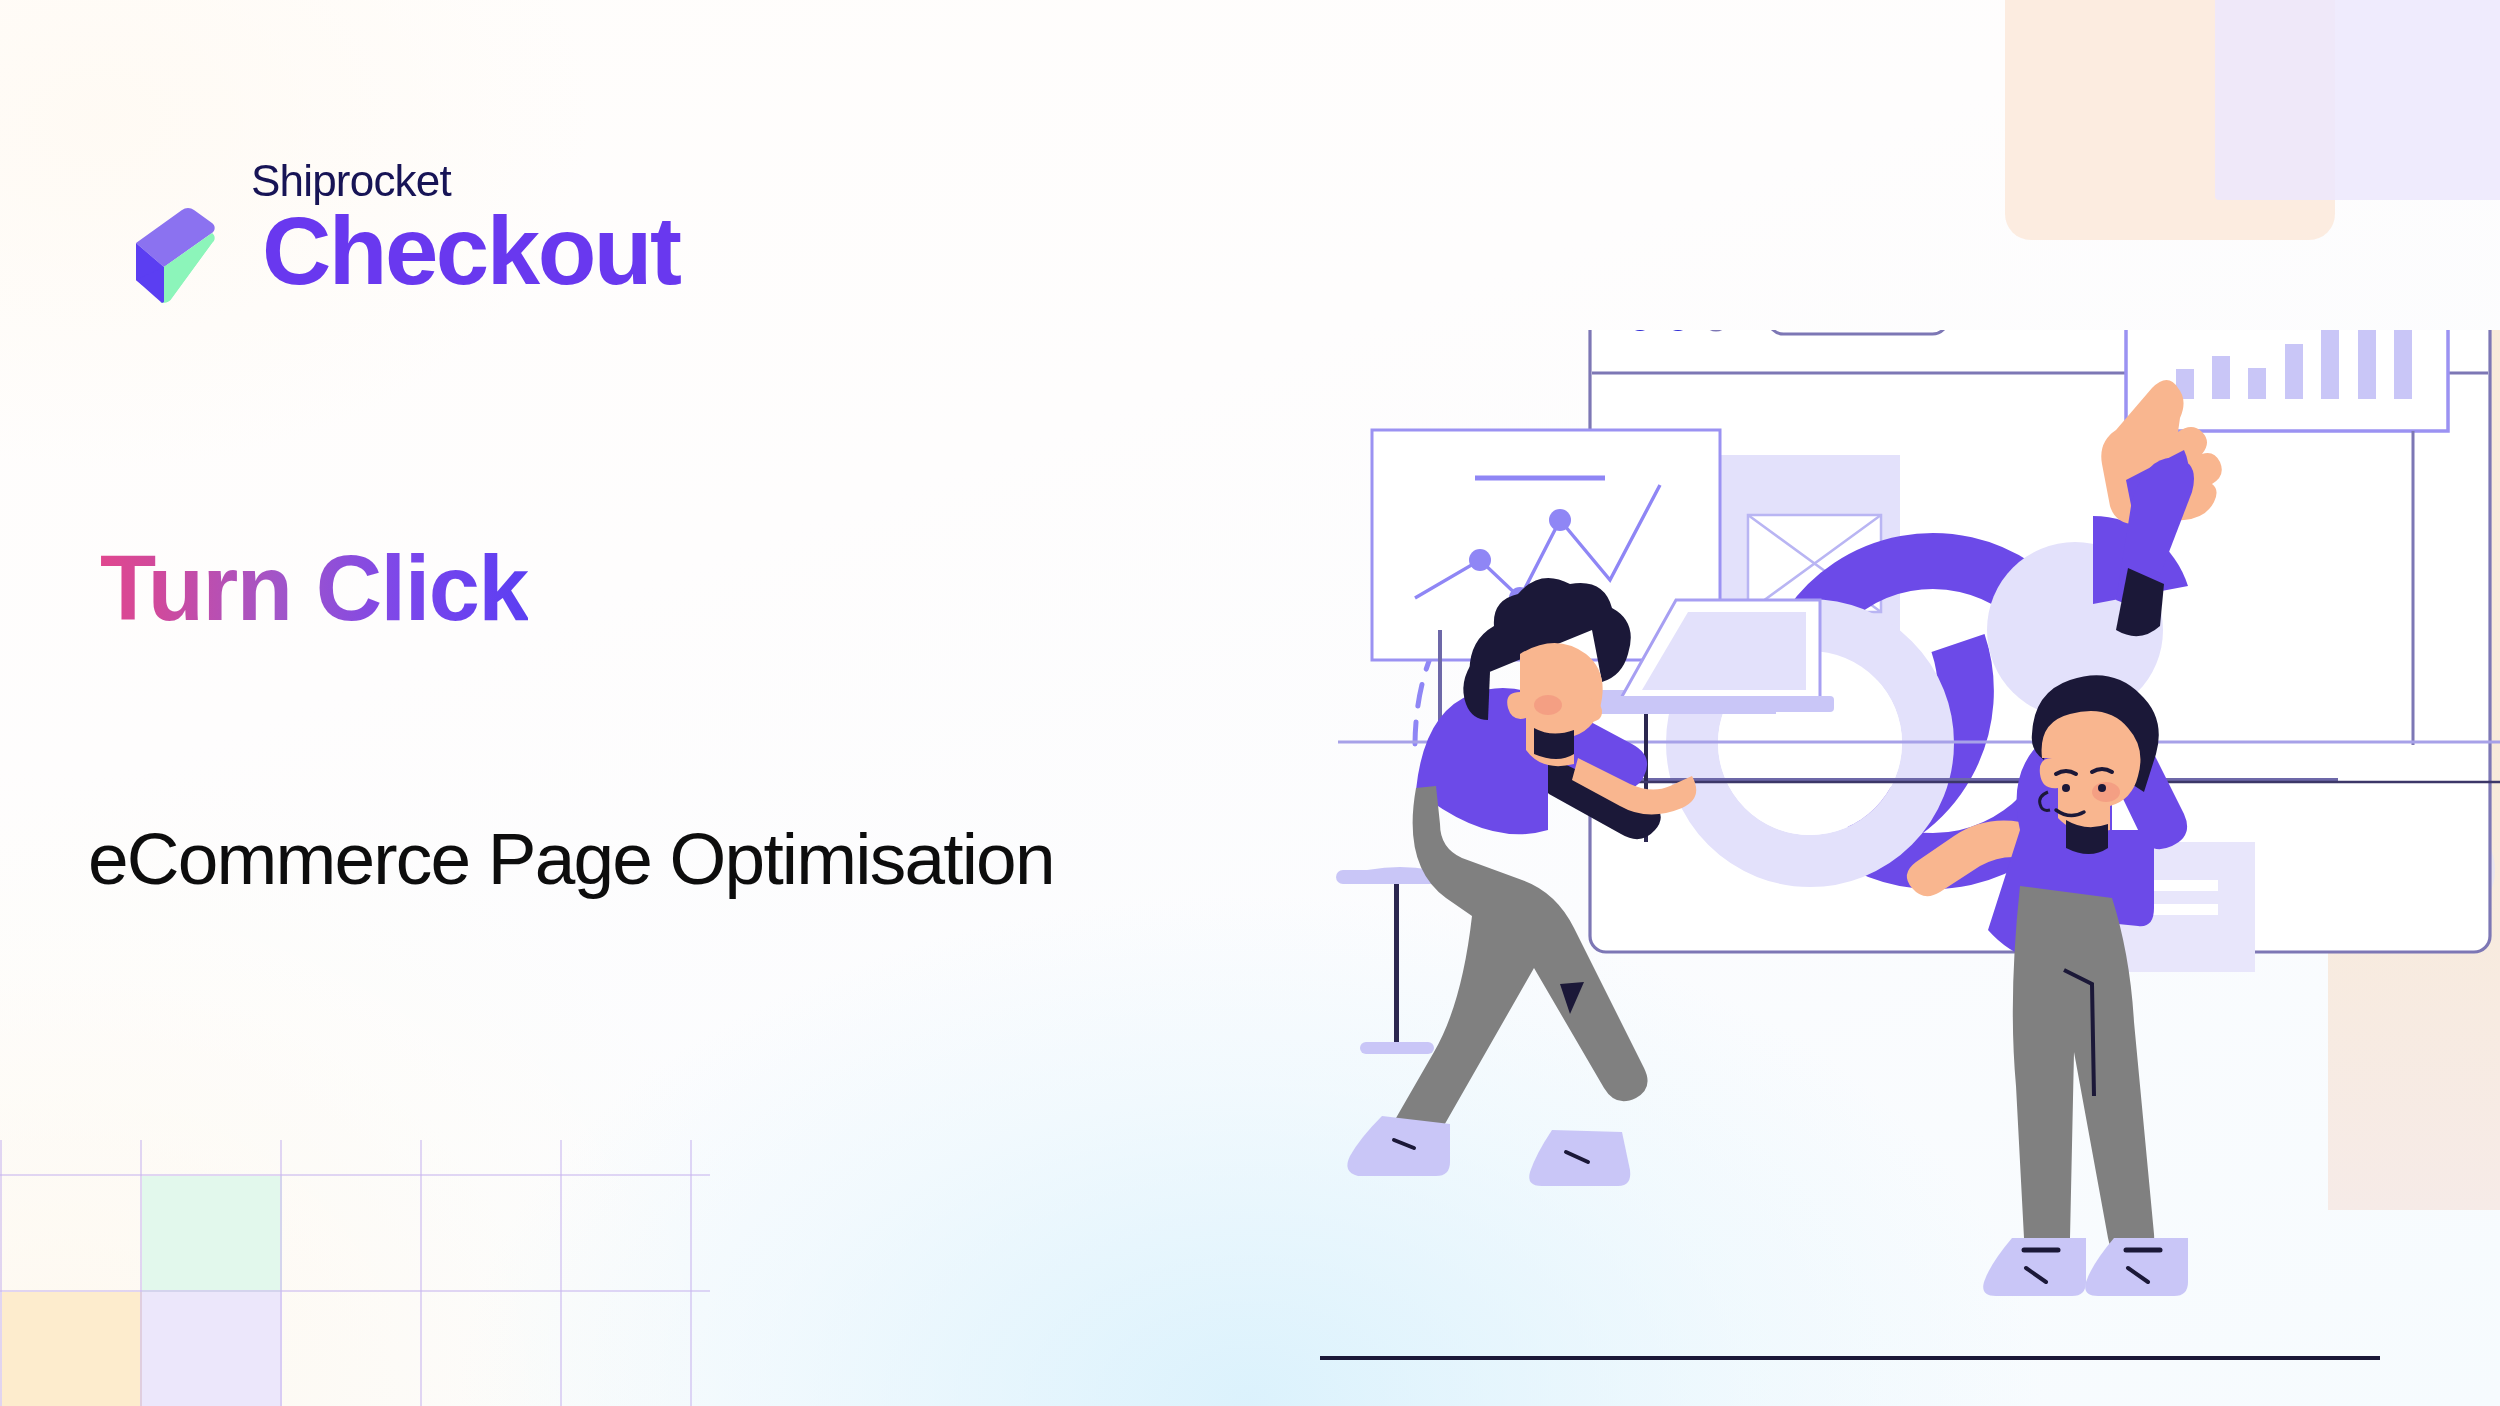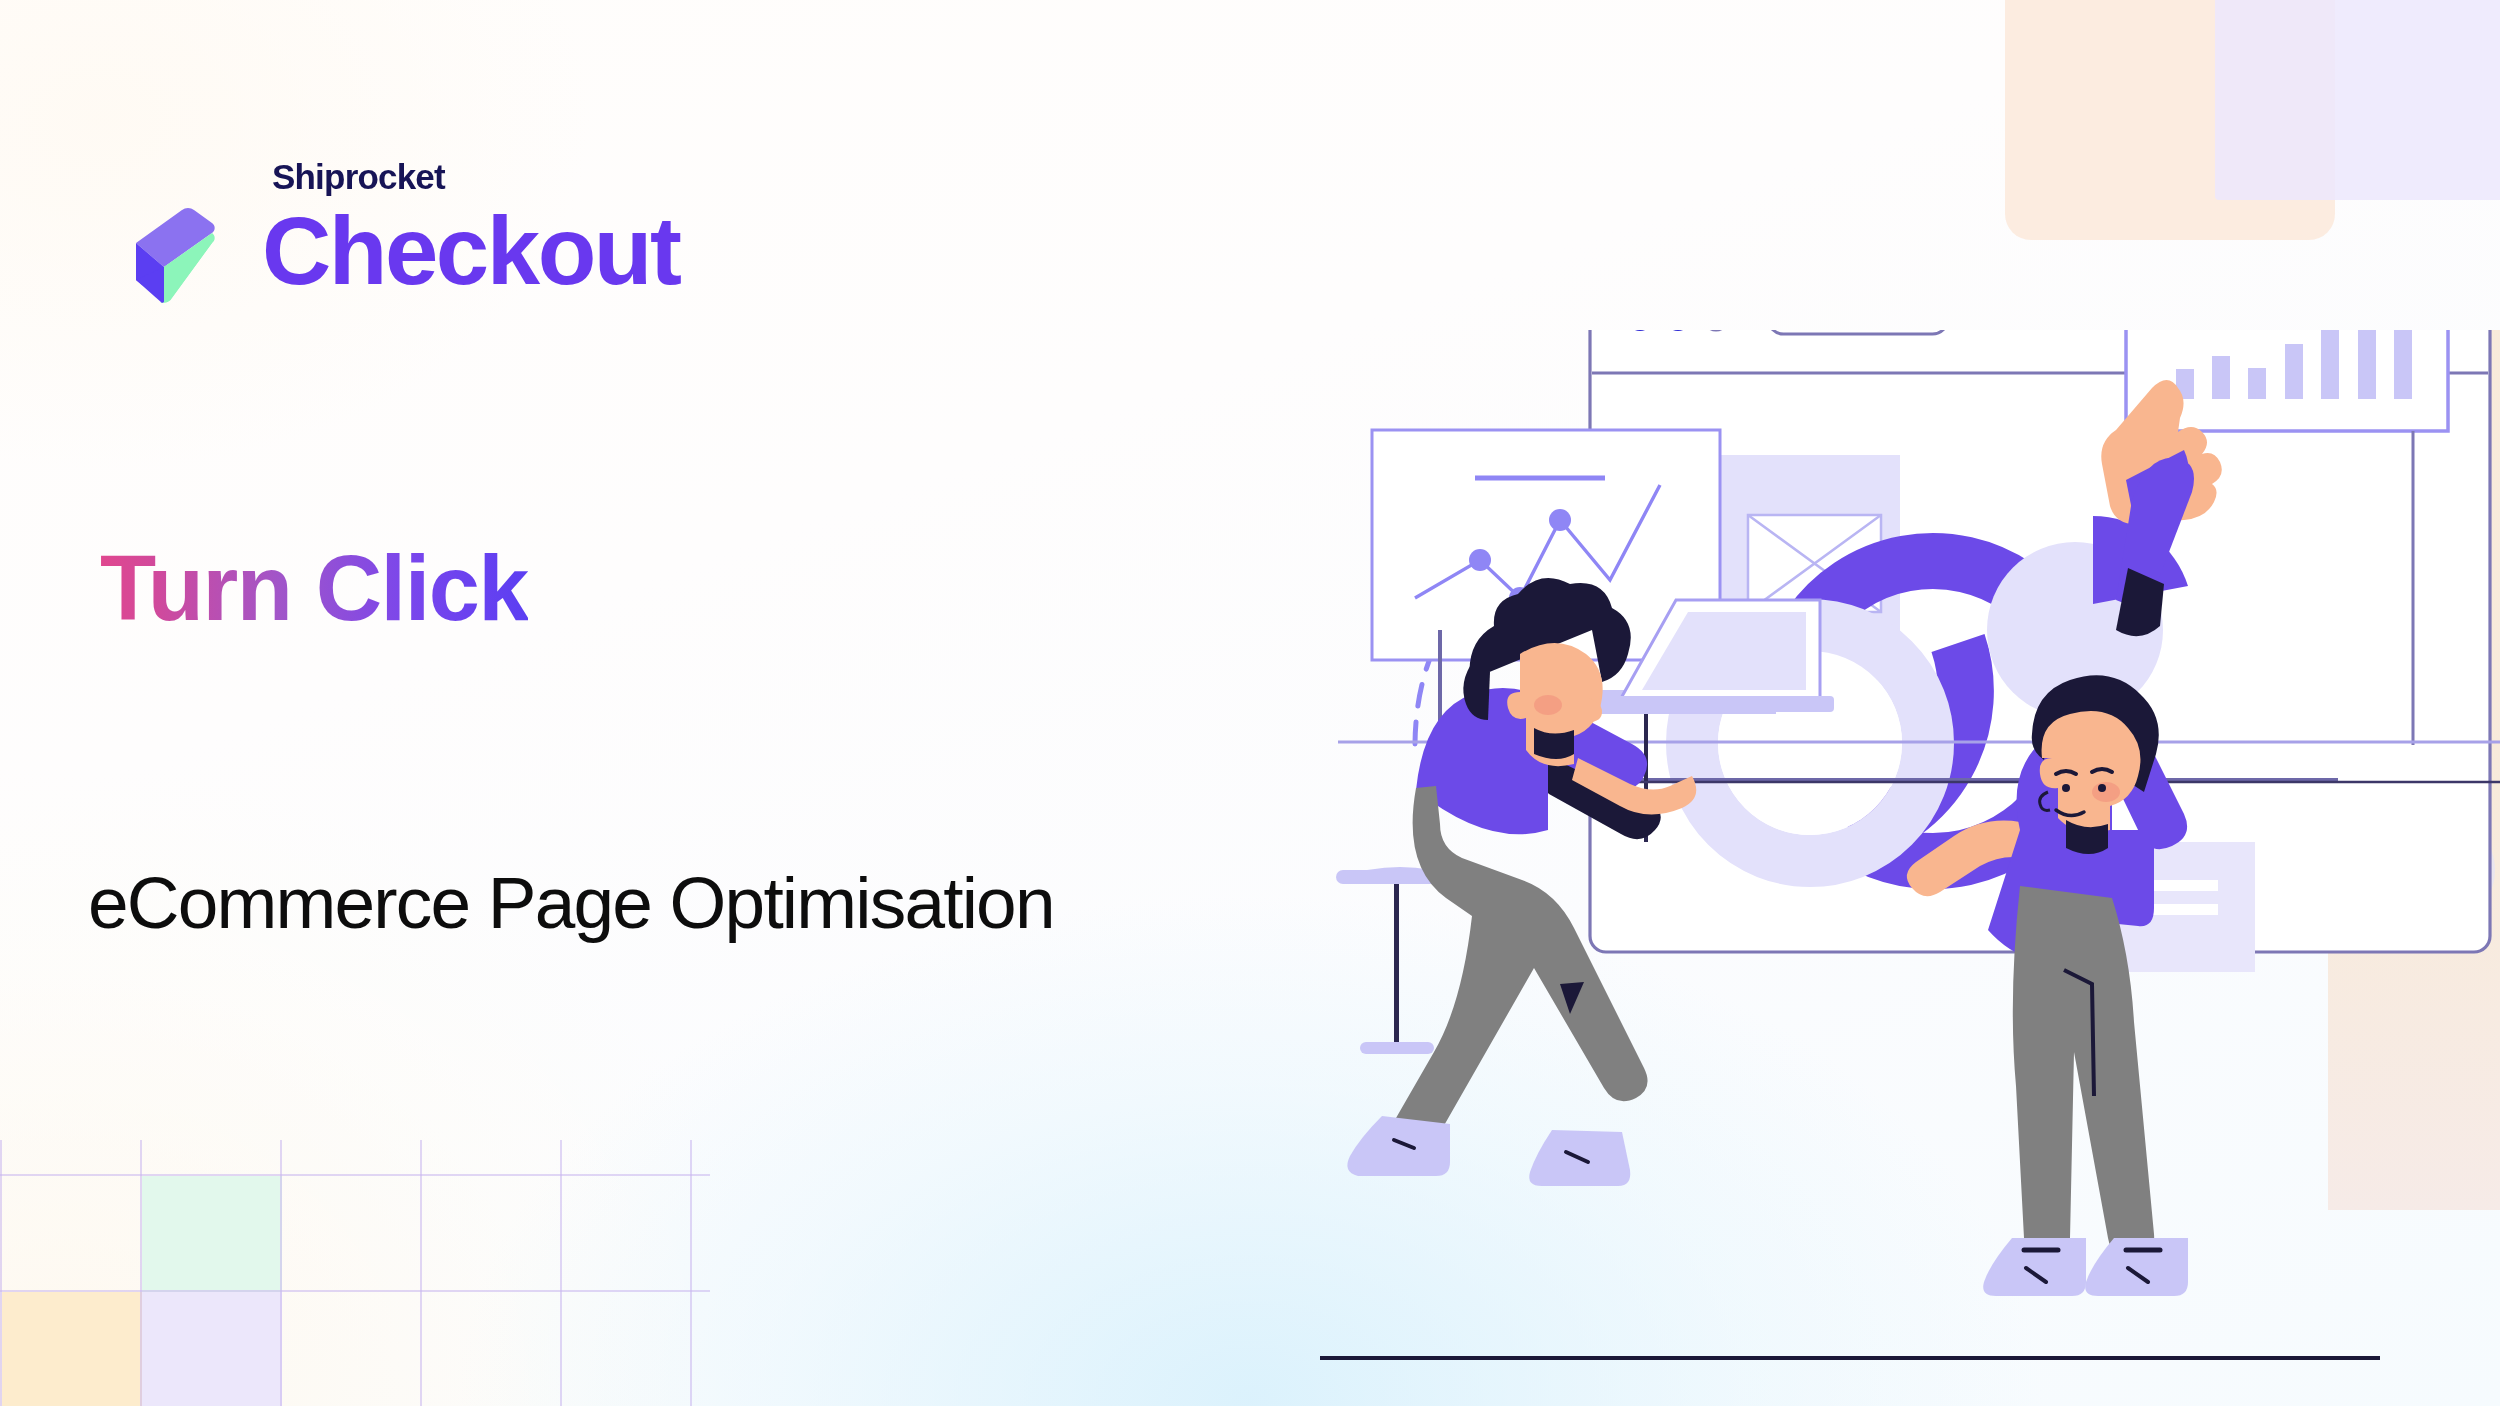--- a/index.html
+++ b/index.html
@@ -25,30 +25,30 @@
 
   
   .grid{position:absolute;left:-10px;top:1140px;width:720px;height:276px;}
   .grid .gl{position:absolute;background:#c9b6ef;opacity:.55;}
   .grid .gv{width:2px;top:0;bottom:0;}
   .grid .gh{height:2px;left:0;right:0;}
   .grid .cell{position:absolute;}
 
   
   .logo{position:absolute;left:106px;top:148px;}
-  .logo-word{position:absolute;left:145px;top:11px;font-size:35px;font-weight:bold;color:#171456;letter-spacing:-.8px;line-height:1;margin-left:21px;}
+  .logo-word{position:absolute;left:145px;top:11px;font-size:44px;font-weight:normal;color:#171456;letter-spacing:-.8px;line-height:1;}
   .logo-checkout{position:absolute;left:156px;top:55px;font-size:96px;color:#6938ef;letter-spacing:-2.5px;line-height:1;font-weight:700;}
   .logo-mark{position:absolute;left:-6px;top:48px;}
 
   
   .headline{position:absolute;left:88px;top:542px;font-size:92px;font-weight:800;line-height:1.02;letter-spacing:-1.5px;margin-left:12px;}
   .headline .ln{display:block;
     background:linear-gradient(90deg,#e0478f 0%,#d2499a 12%,#a155c9 42%,#7a46ec 72%,#5b3ef2 100%);
     -webkit-background-clip:text;background-clip:text;color:transparent;-webkit-text-fill-color:transparent;}
-  .subhead{position:absolute;left:88px;top:822px;font-size:73px;color:#0d0d0d;letter-spacing:-1.8px;line-height:1;font-weight:400;margin-top:44px;}
+  .subhead{position:absolute;left:88px;top:822px;font-size:73px;color:#0d0d0d;letter-spacing:-1.8px;line-height:1;font-weight:400;}
 
   
   .illo{position:absolute;left:1320px;top:330px;width:1180px;height:1076px;}
   .illo svg{display:block;}
 </style>
 </head>
 <body>
 
 <div class="canvas">
 

